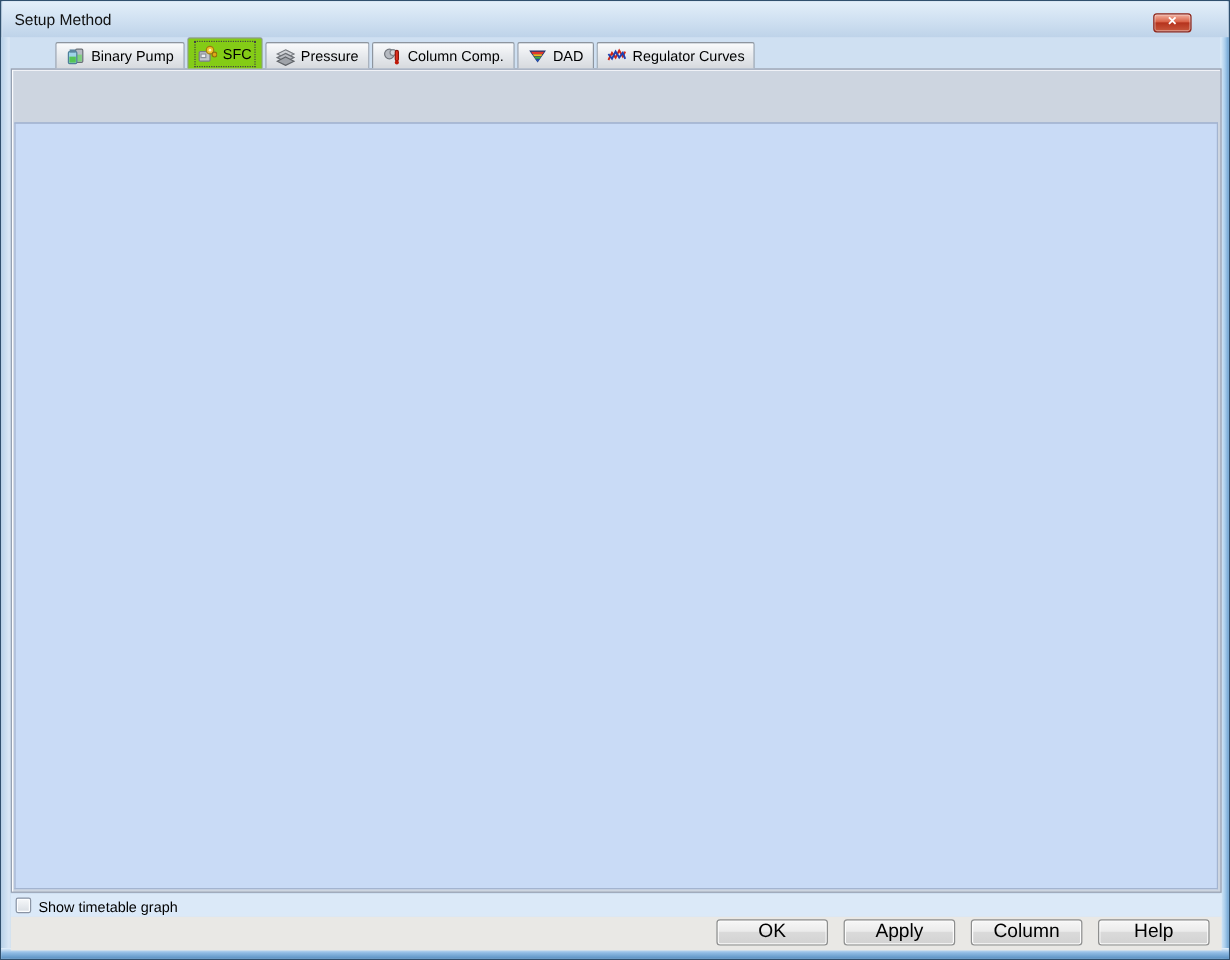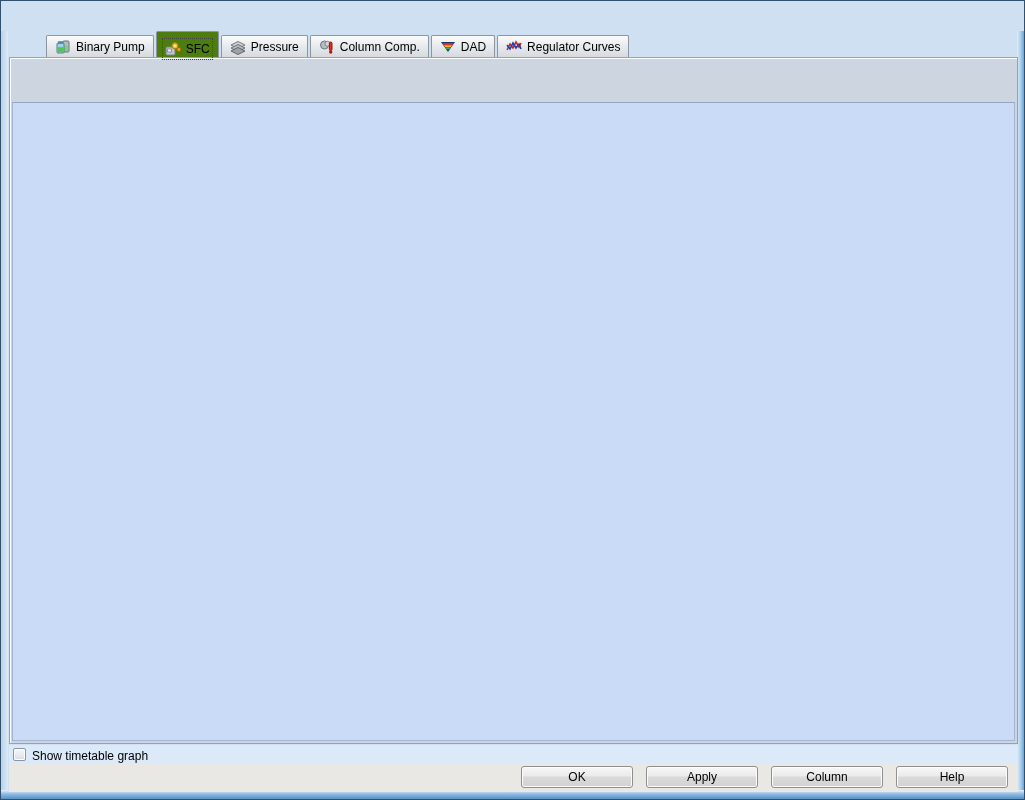--- a/index.html
+++ b/index.html
@@ -25,21 +25,21 @@
   .frame-bottom { position:absolute; left:0; bottom:0; width:100%; height:9px;
                   background:linear-gradient(180deg,#e6f1fb 0%, #8fbbe4 45%, #5990c1 100%); }
 
   
   .tab-bar { position:absolute; left:10px; top:30px; height:26px; display:flex;
              align-items:flex-end; gap:2px; z-index:3;padding-left:35px; }
   .tab { height:22px; padding:0 8px; display:inline-flex; align-items:center; gap:5px;
          background:linear-gradient(180deg,#fafbfc 0%, #e3e6ea 60%, #d7dade 100%);
          border:1px solid #8e959e; border-bottom:none; border-radius:2px 2px 0 0;
          white-space:nowrap; cursor:default; }
-  .tab.active { height:26px; background:#4d7c0f; position:relative; z-index:4;align-items:flex-end; }
+  .tab.active { height:26px; background:#84cc16; position:relative; z-index:4; }
   .tab.active .tab-inner { outline:1px dotted #444; outline-offset:2px; }
   .tab-inner { display:inline-flex; align-items:center; gap:5px; }
   .tab svg { display:block; }
 
   
   .tabpage { position:absolute; left:8px; top:56px; width:1009px; height:687px;
              background:#cdd5e0; border:1px solid #96a1b2;
              box-shadow:inset 1px 1px 0 #fbfcfe; z-index:2; }
   .device-header { position:absolute; left:0; top:0; right:0; height:44px; }
   .device-name { position:absolute; right:74px; top:13px; font-size:15px; font-weight:bold;
@@ -78,30 +78,36 @@
           border-left:4px solid transparent; border-right:4px solid transparent; }
   .spin .half.up::after { top:2px; border-bottom:4px solid #3a57c8; }
   .spin .half.dn::after { bottom:2px; border-top:4px solid #3a57c8; }
 
   
   .timetable-strip { position:absolute; left:8px; top:744px; width:1009px; height:19px;
                      background:#dbe9f8; }
   .gray-strip { position:absolute; left:8px; top:763px; width:1009px; height:28px;
                 background:#e9e8e5; }
   .btn-row { position:absolute; right:16px; top:765px; display:flex; gap:13px; z-index:3; }
-  .btn { width:112px; height:22px; font-family:"Liberation Sans",sans-serif; font-size:12px;
+  .btn { width:93px; height:22px; font-family:"Liberation Sans",sans-serif; font-size:16px;
          color:#000; border:1px solid #8e8f8f; border-radius:3px;
          background:linear-gradient(180deg,#f7f7f7 0%, #ebebeb 45%, #dadada 50%, #d2d2d2 100%);
          box-shadow:inset 0 0 0 1px #fcfcfc; cursor:default; }
 </style>
 </head>
 <body>
 
 <div class="dialog">
 
+  <div class="titlebar">
+    <span class="title-text">Setup Method</span>
+    <div class="close-btn">
+      <span>✕</span>
+    </div>
+  </div>
 
   <div class="frame-left"></div>
   <div class="frame-right"></div>
   <div class="frame-bottom"></div>
 
   <div class="tab-bar">
       <div class="tab">
     <span class="tab-inner">
       <span class="tab-icon">
             <svg width="16" height="16" viewBox="0 0 16 16">

